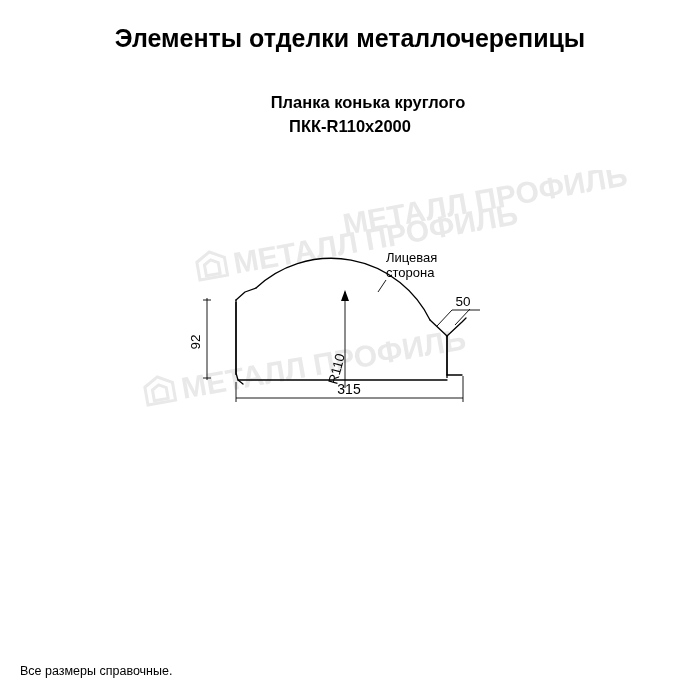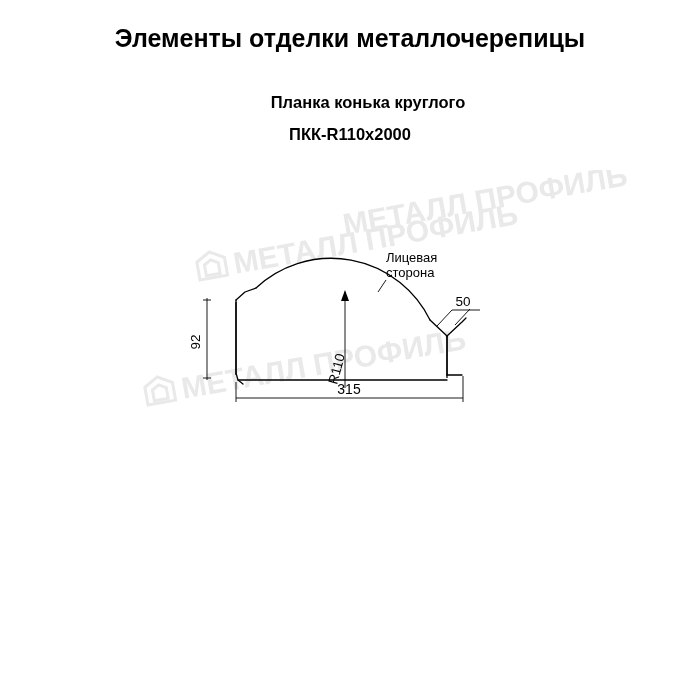--- a/index.html
+++ b/index.html
@@ -45,21 +45,20 @@
   .subtitle-line1 {
     font-size: 16.5px;
     font-weight: bold;
     line-height: 24px;
     padding-left: 36px;
   }
   .subtitle-line2 {
     font-size: 16.5px;
     font-weight: bold;
     line-height: 24px;
-    margin-top: 8px;
   }
 
   
   .drawing {
     position: absolute;
     top: 170px;
     left: 0;
     width: 700px;
     height: 290px;
   }
@@ -185,15 +184,16 @@
 
       <g stroke="#000" stroke-width="0.9" fill="none">
         <path d="M386,110 L378,122"></path>
       </g>
       <text x="386" y="92" font-size="13" font-family="Liberation Sans, sans-serif" fill="#000" text-anchor="start">Лицевая</text>
       <text x="386" y="107" font-size="13" font-family="Liberation Sans, sans-serif" fill="#000" text-anchor="start">сторона</text>
     </svg>
   </div>
 
   <div class="footer">
+    <div>Все размеры справочные.</div>
   </div>
 
 </div>
 
 </body></html>

